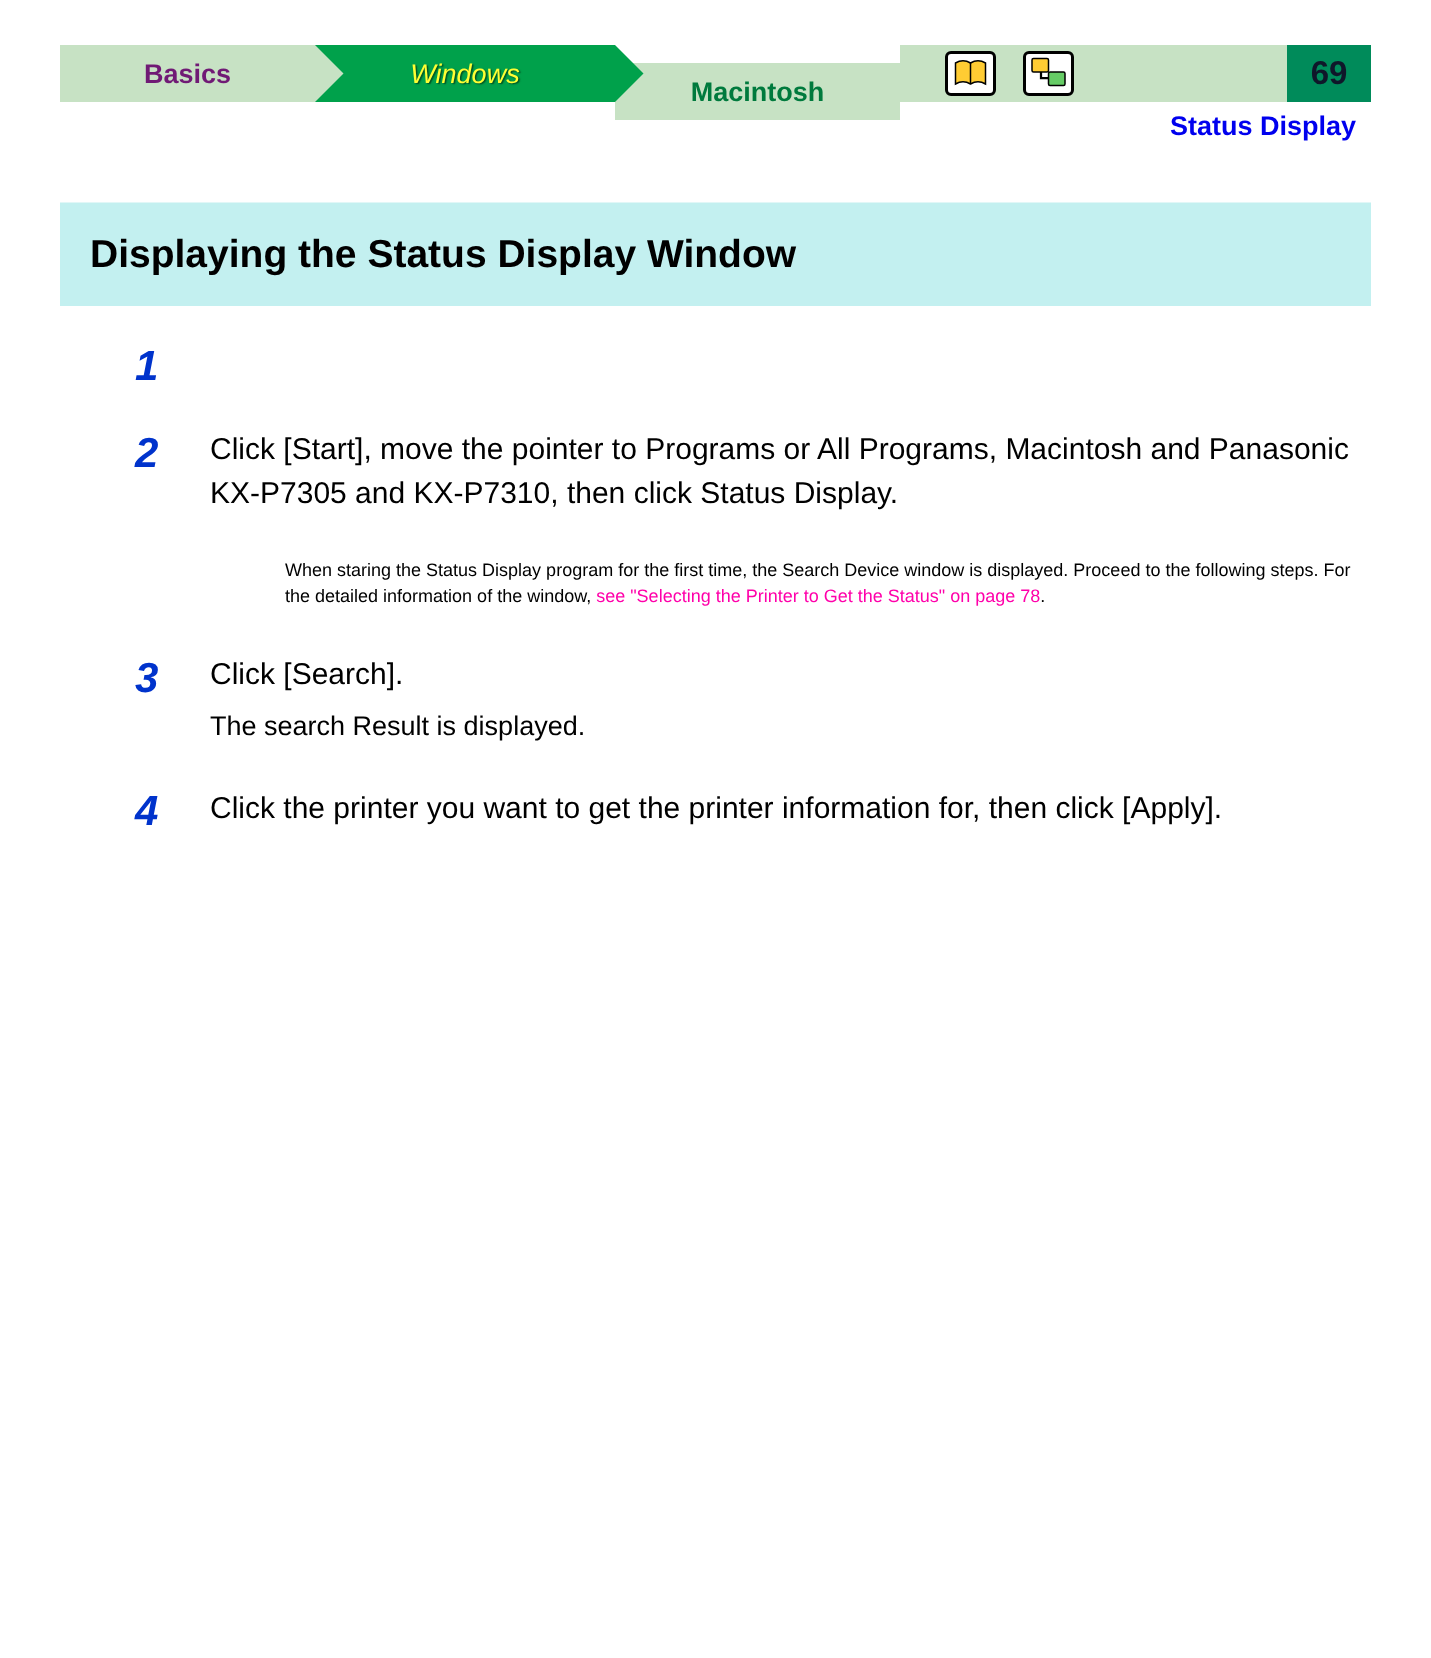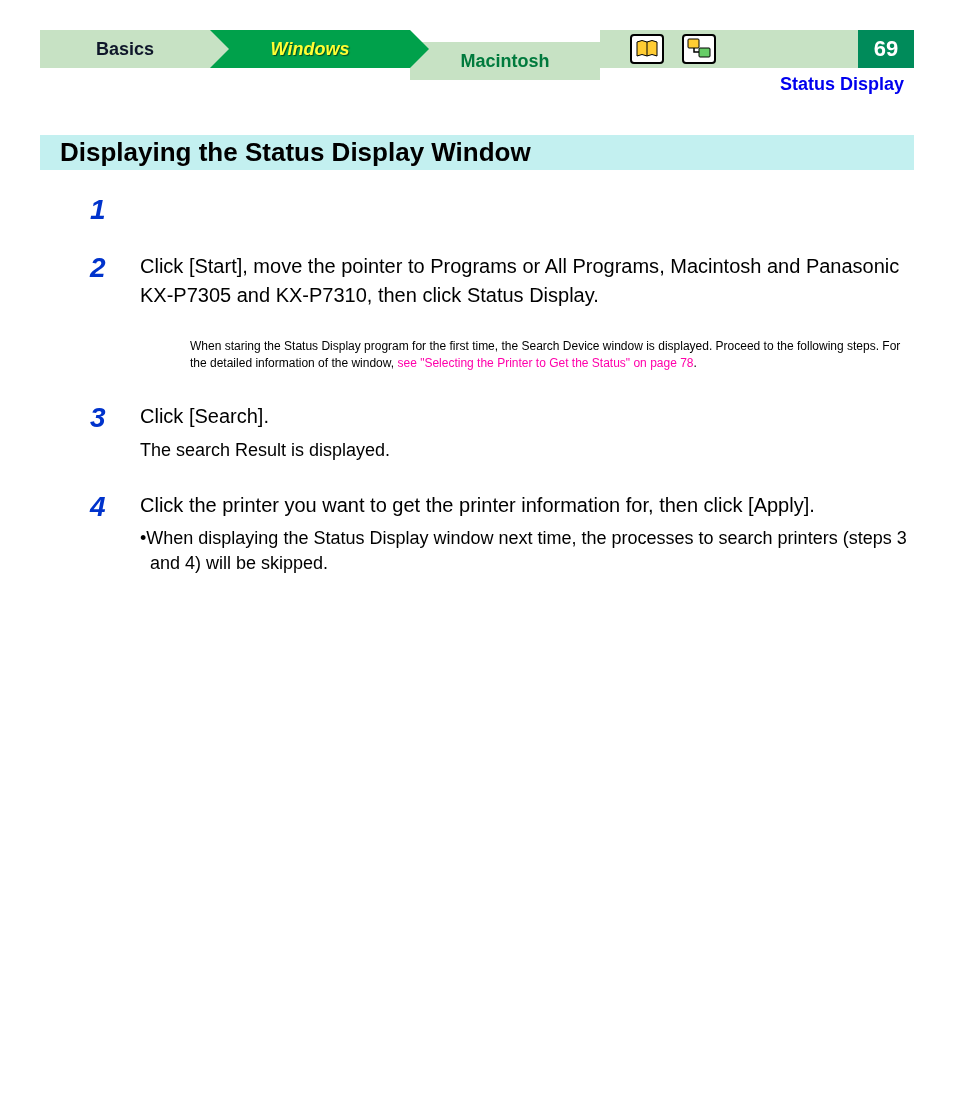--- a/index.html
+++ b/index.html
@@ -20,42 +20,42 @@
     margin-bottom: 6px;
   }
   .tab-basics {
     width: 170px;
     height: 100%;
     display: flex;
     align-items: center;
     justify-content: center;
     font-weight: bold;
     font-size: 18px;
-    color: #0f172a;
+    color: #701a75;
     background: #c7e2c4;
     position: relative;
   }
   .tab-basics::after {
     content: "";
     position: absolute;
     right: -19px;
     top: 0;
     width: 0; height: 0;
     border-top: 19px solid transparent;
     border-bottom: 19px solid transparent;
     border-left: 19px solid #c7e2c4;
     z-index: 2;
   }
   .tab-windows {
     width: 200px;
     height: 100%;
     display: flex;
     align-items: center;
     justify-content: center;
-    font-weight: bold;
+    font-weight: normal;
     font-style: italic;
     font-size: 18px;
     color: #ffff33;
     text-shadow: 1px 1px 1px #004d1f;
     background: #00a14b;
     position: relative;
     margin-left: 0;
   }
   .tab-windows::after {
     content: "";
@@ -100,37 +100,37 @@
     justify-content: center;
     font-size: 20px;
     box-sizing: border-box;
   }
   .book-svg { width: 24px; height: 20px; }
   .net-svg { width: 26px; height: 22px; }
   .page-number {
     width: 56px;
     height: 100%;
     background: #008b5a;
-    color: #ffffff;
+    color: #0f172a;
     font-size: 22px;
     font-weight: bold;
     display: flex;
     align-items: center;
     justify-content: center;
   }
   .section-label {
     text-align: right;
     color: #0000ee;
     font-weight: bold;
     font-size: 18px;
     margin: 4px 10px 40px 0;
   }
   .title-bar {
     background: #c3f0f0;
-    padding: 2px 20px;
+    padding: 19px 20px;
     font-size: 26px;
     font-weight: bold;
     color: #000;
     margin: 0 0 24px 0;
   }
   .steps { margin-left: 50px; }
   .step {
     display: flex;
     align-items: flex-start;
     margin-bottom: 28px;
@@ -222,18 +222,17 @@
       <div class="step-body">
         <span>Click </span><span class="b">[Search]</span><span>.</span>
         <div class="sub">The search Result is displayed.</div>
       </div>
     </div>
 
     <div class="step">
       <div class="step-num">4</div>
       <div class="step-body">
         <span>Click the printer you want to get the printer information for, then click </span><span class="b">[Apply]</span><span>.</span>
-        <div class="sub bullet-line">•When displaying the Status Display window next time, the processes to search printers (steps 3 and 4) will be skipped.</div>
       </div>
     </div>
 
   </div>
 </div>
 
 </body></html>

